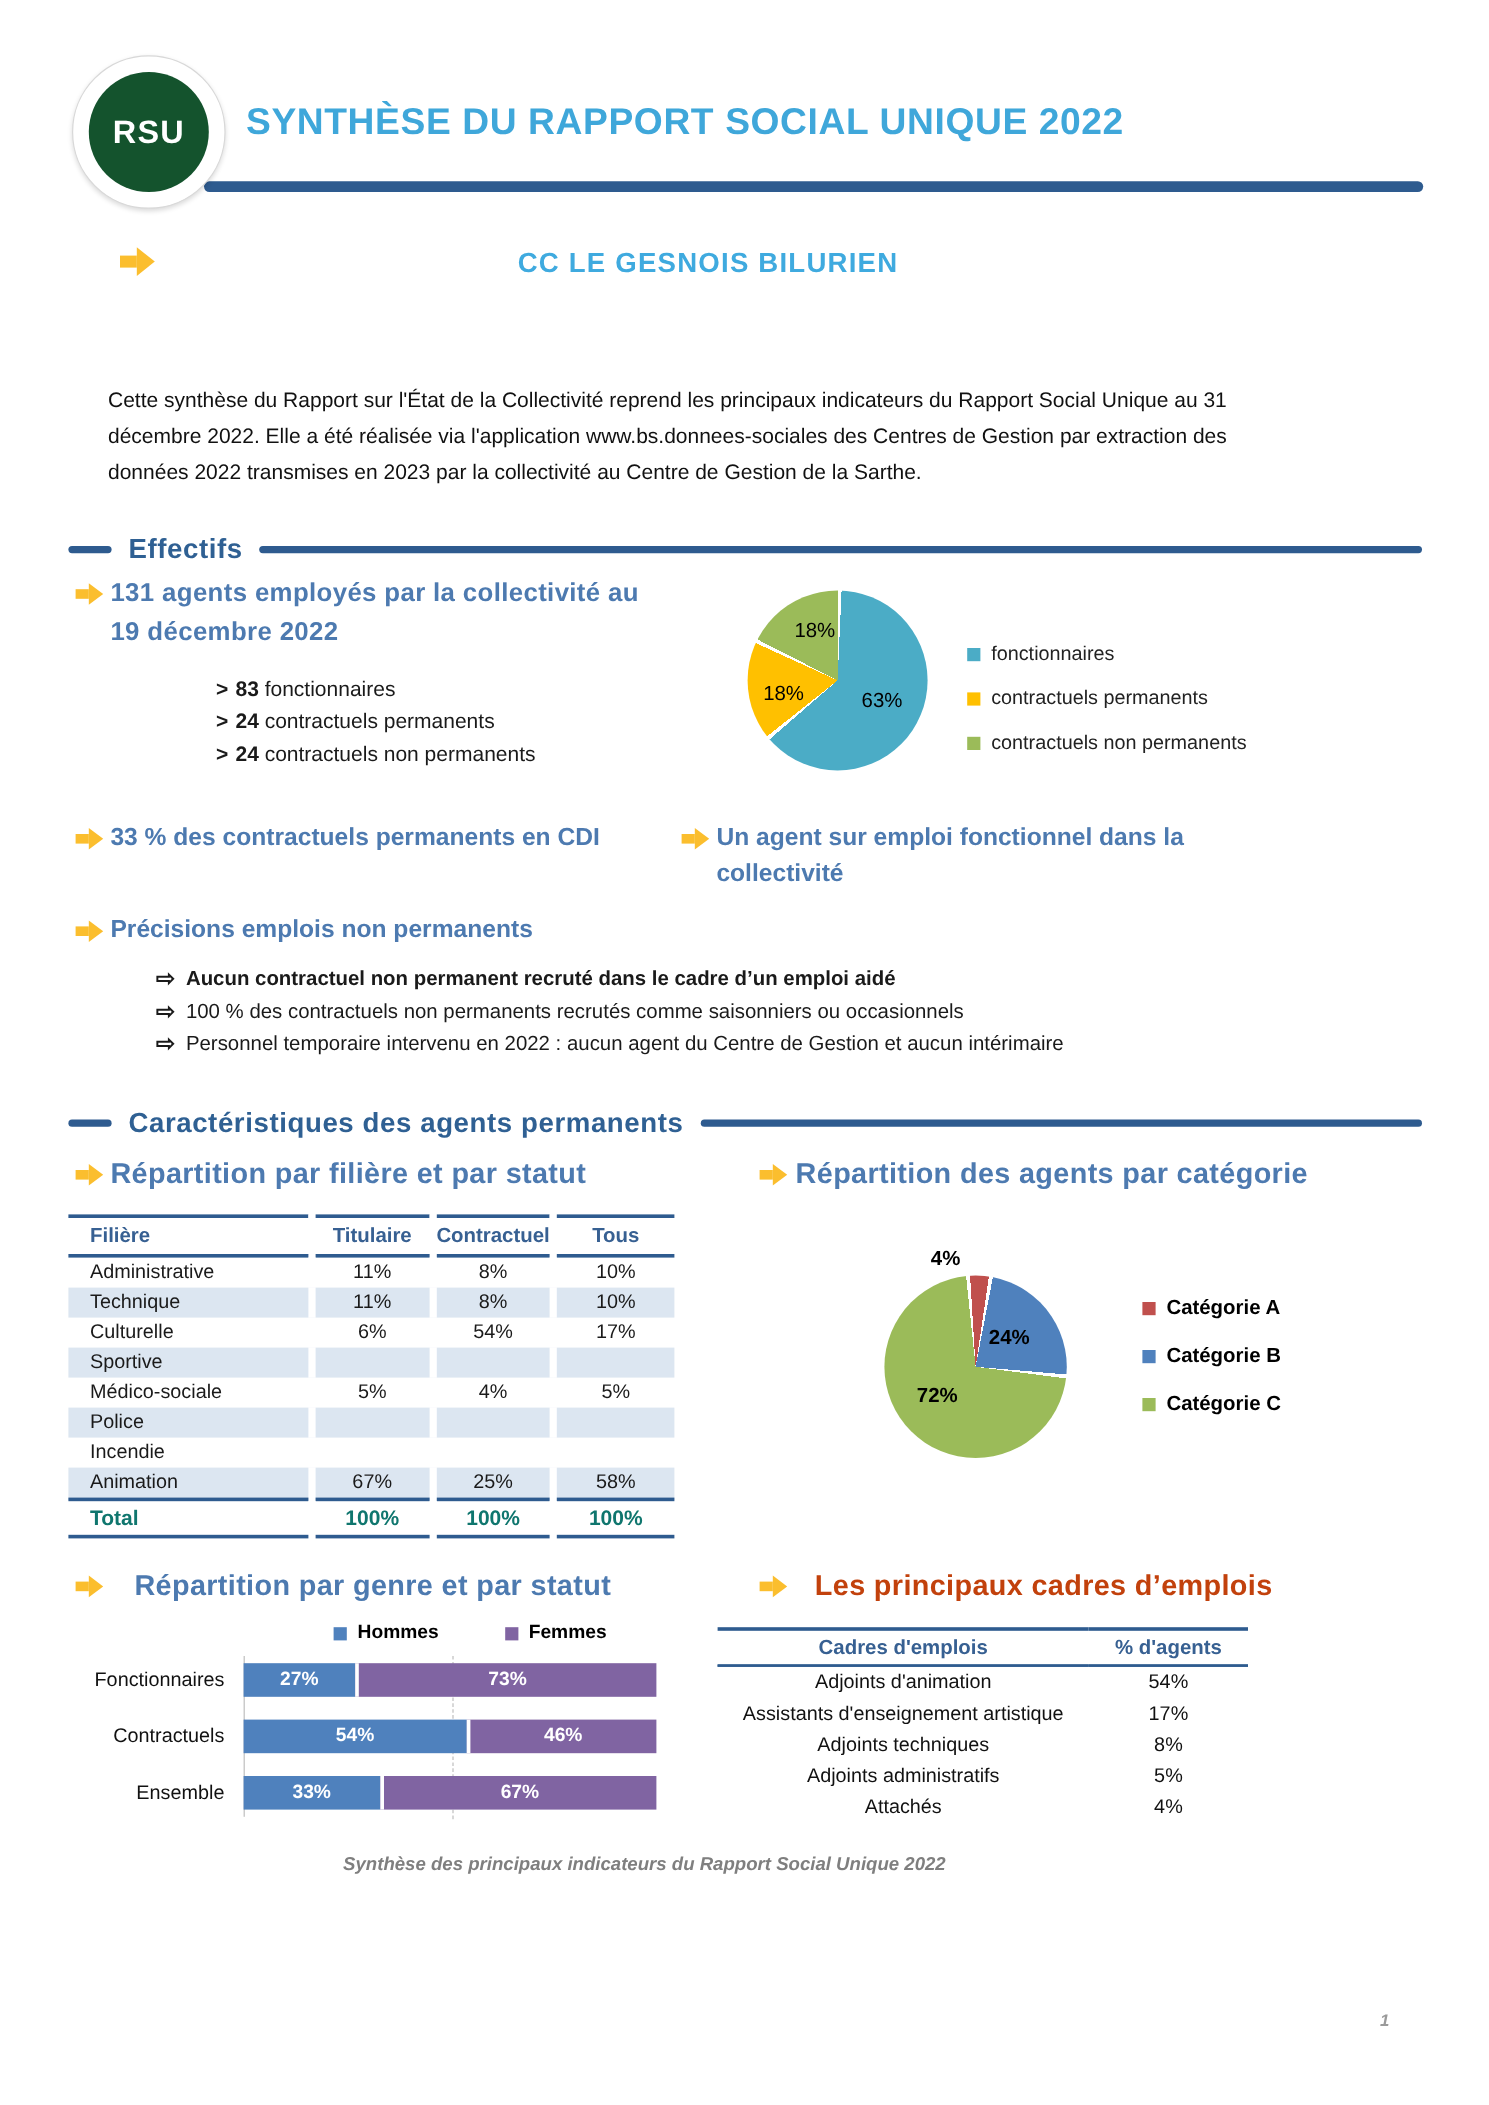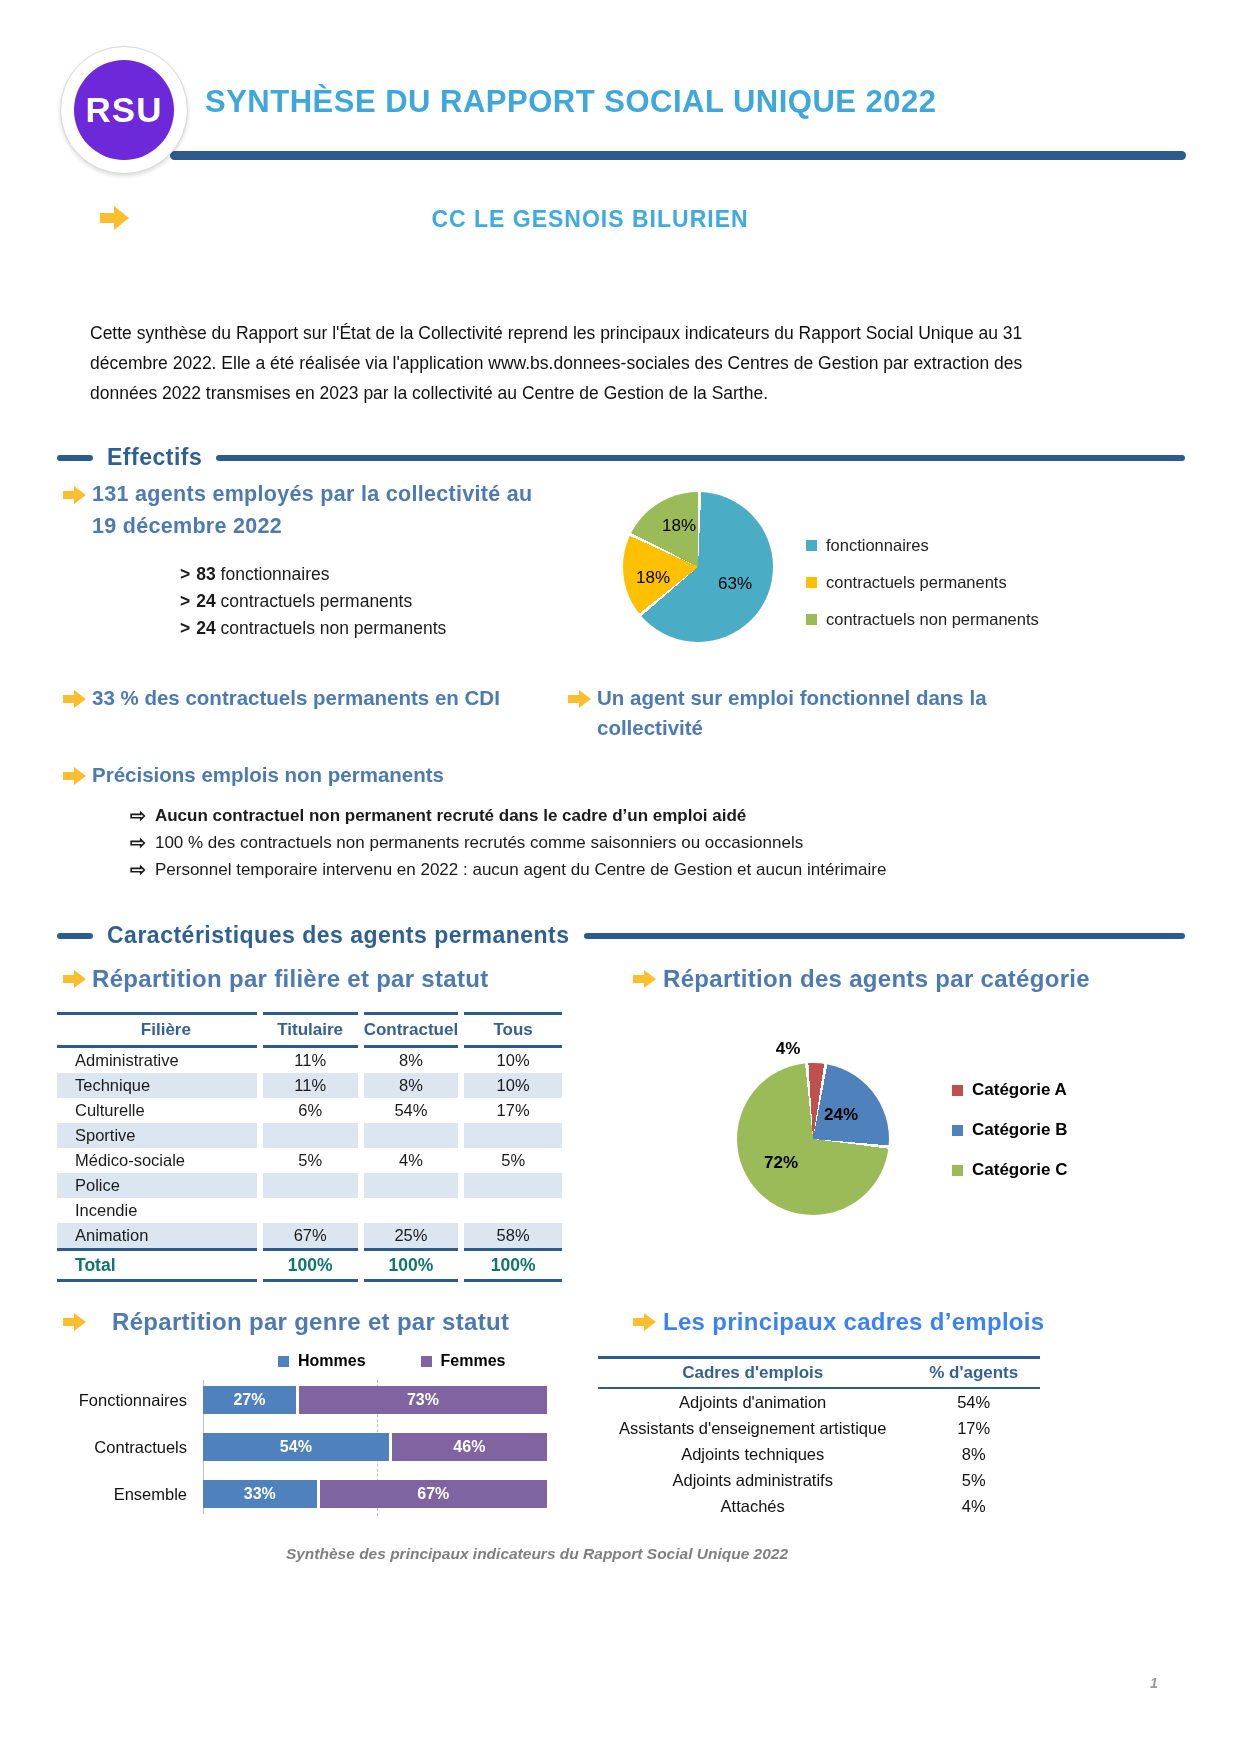--- a/index.html
+++ b/index.html
@@ -3,22 +3,22 @@
 <meta charset="utf-8">
 <style>
   html,body{margin:0;padding:0;background:#fff;}
   .page{position:relative;width:1241px;height:1754px;background:#fff;overflow:hidden;
         font-family:"Liberation Sans", sans-serif;color:#1a1a1a;}
 
   
   .badge{position:absolute;left:60px;top:46px;width:126px;height:126px;border-radius:50%;
          background:#fff;border:1px solid #d8d8d8;box-shadow:0 2px 4px rgba(0,0,0,.15);
          display:flex;align-items:center;justify-content:center;z-index:3;}
-  .badge-inner{width:100px;height:100px;border-radius:50%;background:#6d28d9;color:#fff;
-         display:flex;align-items:center;justify-content:center;font-weight:bold;font-size:35px;letter-spacing:1px;}
+  .badge-inner{width:100px;height:100px;border-radius:50%;background:#14532d;color:#fff;
+         display:flex;align-items:center;justify-content:center;font-weight:bold;font-size:27px;letter-spacing:1px;}
 
   .main-title{position:absolute;left:205px;top:84px;margin:0;width:760px;
          font-size:31px;font-weight:bold;color:#3FA7DA;letter-spacing:0.5px;}
   .title-rule{position:absolute;left:170px;top:151px;width:1016px;height:9px;background:#2E5B8F;border-radius:5px;z-index:2;}
 
   
   .arrow{position:absolute;width:24px;height:18px;}
   .arrow::before{content:"";position:absolute;left:0;top:5px;width:11px;height:8px;background:#FBBE2E;}
   .arrow::after{content:"";position:absolute;left:11px;top:0;width:0;height:0;
         border-top:9px solid transparent;border-bottom:9px solid transparent;border-left:12px solid #FBBE2E;}
@@ -65,21 +65,21 @@
   .legend-genre{display:flex;gap:55px;}
   .legend-genre .legend-item{margin-bottom:0;}
   .legend-genre .legend-label{font-size:16px;font-weight:bold;color:#000;}
 
   
   .tbl{border-collapse:collapse;width:100%;table-layout:fixed;}
   .tbl th,.tbl td{padding:0;}
   .filiere-tbl{position:absolute;left:57px;top:1012px;width:505px;}
   .filiere-tbl table{border-top:3px solid #2E5B8F;}
   .filiere-tbl th{height:30px;font-size:17px;color:#376092;border-bottom:3px solid #2E5B8F;}
-  .filiere-tbl th:first-child{text-align:center;padding-left:18px;width:36%;}
+  .filiere-tbl th:first-child{text-align:left;padding-left:18px;width:36%;}
   .filiere-tbl td{height:25px;font-size:16.5px;text-align:center;}
   .filiere-tbl td:first-child{text-align:left;padding-left:18px;}
   .filiere-tbl tbody tr:nth-child(even) td{background:#DCE6F1;}
   .filiere-tbl td + td, .filiere-tbl th + th{border-left:6px solid #fff;}
   .filiere-tbl tfoot td{height:28px;font-weight:bold;color:#0f766e;font-size:17.5px;
         border-top:3px solid #2E5B8F;border-bottom:3px solid #2E5B8F;background:#fff !important;}
 
   .cadres-tbl{position:absolute;left:598px;top:1356px;width:442px;}
   .cadres-tbl table{border-top:3px solid #2E5B8F;}
   .cadres-tbl th{height:28px;font-size:17px;color:#376092;border-bottom:2px solid #2E5B8F;text-align:center;}
@@ -320,21 +320,21 @@
             <span>33%</span>
           </div>
           <div class="bar-seg" style="width: 67%; background: rgb(128, 100, 162);">
             <span>67%</span>
           </div>
         </div>
       </div>
     </div>
 
   <span class="arrow" style="left:633px;top:1313px;"></span>
-  <div class="sub-heading" style="left:663px;top:1308px;color:#3b82f6;">Les principaux cadres d’emplois</div>
+  <div class="sub-heading" style="left:679px;top:1308px;color:#c2410c;">Les principaux cadres d’emplois</div>
   <div class="cadres-tbl">
       <table class="tbl">
         <thead>
           <tr>
             <th>Cadres d'emplois</th>
             <th>% d'agents</th>
           </tr>
         </thead>
         <tbody>
           <tr>

